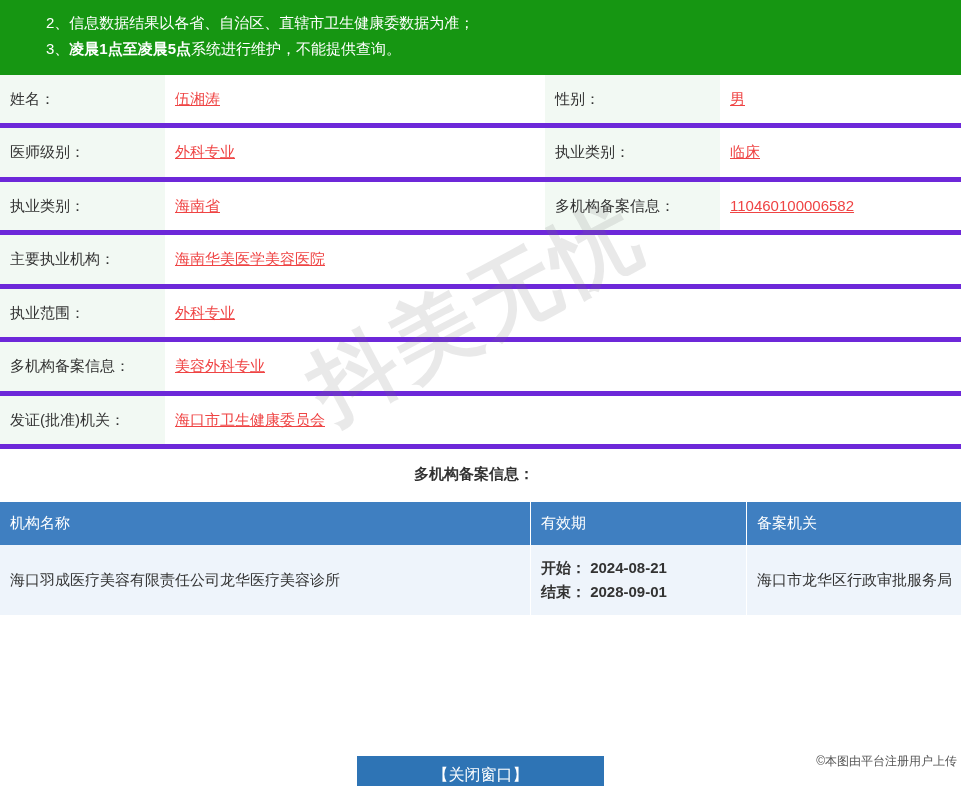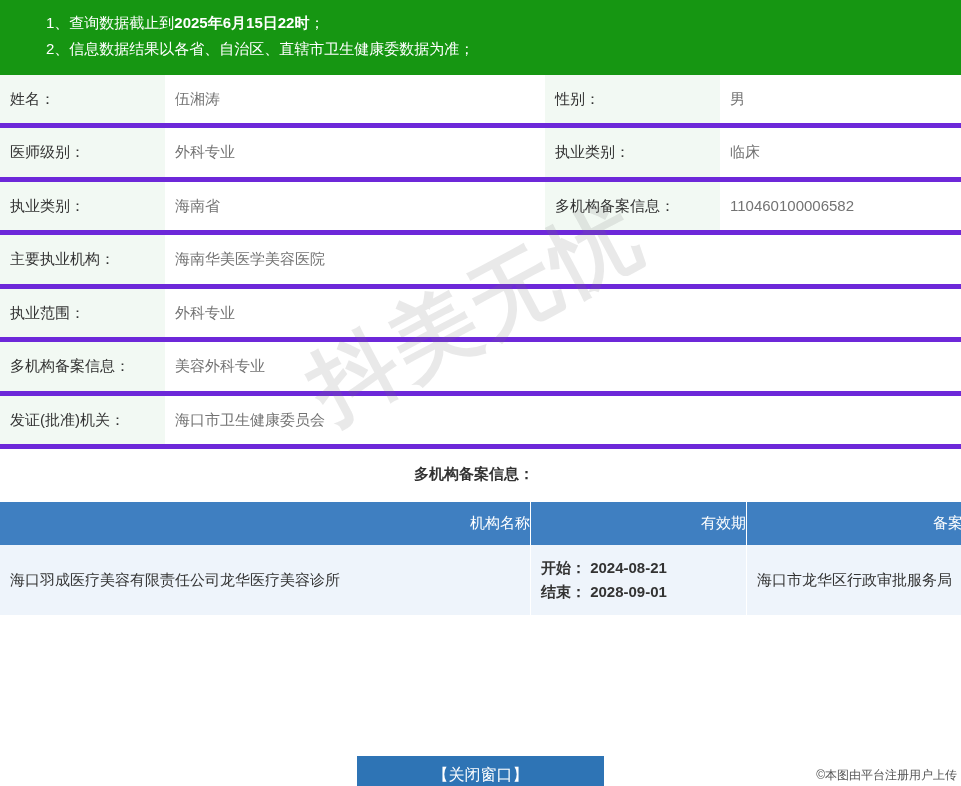--- a/index.html
+++ b/index.html
@@ -45,21 +45,22 @@
     font-size: 15px;
     vertical-align: middle;
     line-height: 1.5;
   }
   .lbl {
     background: #f2f9f3;
     color: #333;
   }
   .val {
     background: #ffffff;
-    color: #737373;
+    color: #ef4444;
+    text-decoration: underline;
   }
   td.lbl.c1 { width: 155px; }
   td.val.c2 { width: 370px; }
   td.lbl.c3 { width: 165px; }
   td.val.c4 { width: 271px; }
 
   .full-val {
     background: #ffffff;
   }
 
@@ -77,21 +78,21 @@
   .org-table {
     width: 961px;
     border-collapse: collapse;
     table-layout: fixed;
   }
   .org-table th {
     background: #3f7fc1;
     color: #ffffff;
     font-weight: normal;
     font-size: 15px;
-    text-align: right;
+    text-align: left;
     padding: 12px 0 12px 10px;
     border-right: 1px solid #ffffff;
   }
   .org-table th:last-child { border-right: none; }
   .org-table td {
     background: #eef4fb;
     font-size: 15px;
     color: #333;
     padding: 11px 0 11px 10px;
     vertical-align: middle;
@@ -136,36 +137,36 @@
     font-size: 86px;
     font-weight: bold;
     letter-spacing: 4px;
     transform: rotate(-28deg);
     line-height: 1.05;
     white-space: nowrap;
   }
   .wm-corner {
     position: absolute;
     right: 4px;
-    bottom: 2px;
+    bottom: 16px;
     font-size: 12px;
     color: #555555;
     background: rgba(255,255,255,0.0);
     white-space: nowrap;
   }
 </style>
 </head>
 <body>
 
 <div class="notice">
   <div class="notice-line">
-    <span>1、查询数据截止到</span><b>2025年6月15日22时</b><span>；</span>
+    <span>2、信息数据结果以各省、自治区、直辖市卫生健康委数据为准；</span>
   </div>
   <div class="notice-line">
-    <span>2、信息数据结果以各省、自治区、直辖市卫生健康委数据为准；</span>
+    <span>3、</span><b>凌晨1点至凌晨5点</b><span>系统进行维护，不能提供查询。</span>
   </div>
 </div>
 
 <table class="info-table">
   <tbody>
       <tr>
     <td class="lbl c1">姓名：</td>
     <td class="val c2">伍湘涛</td>
     <td class="lbl c3">性别：</td>
     <td class="val c4">男</td>

